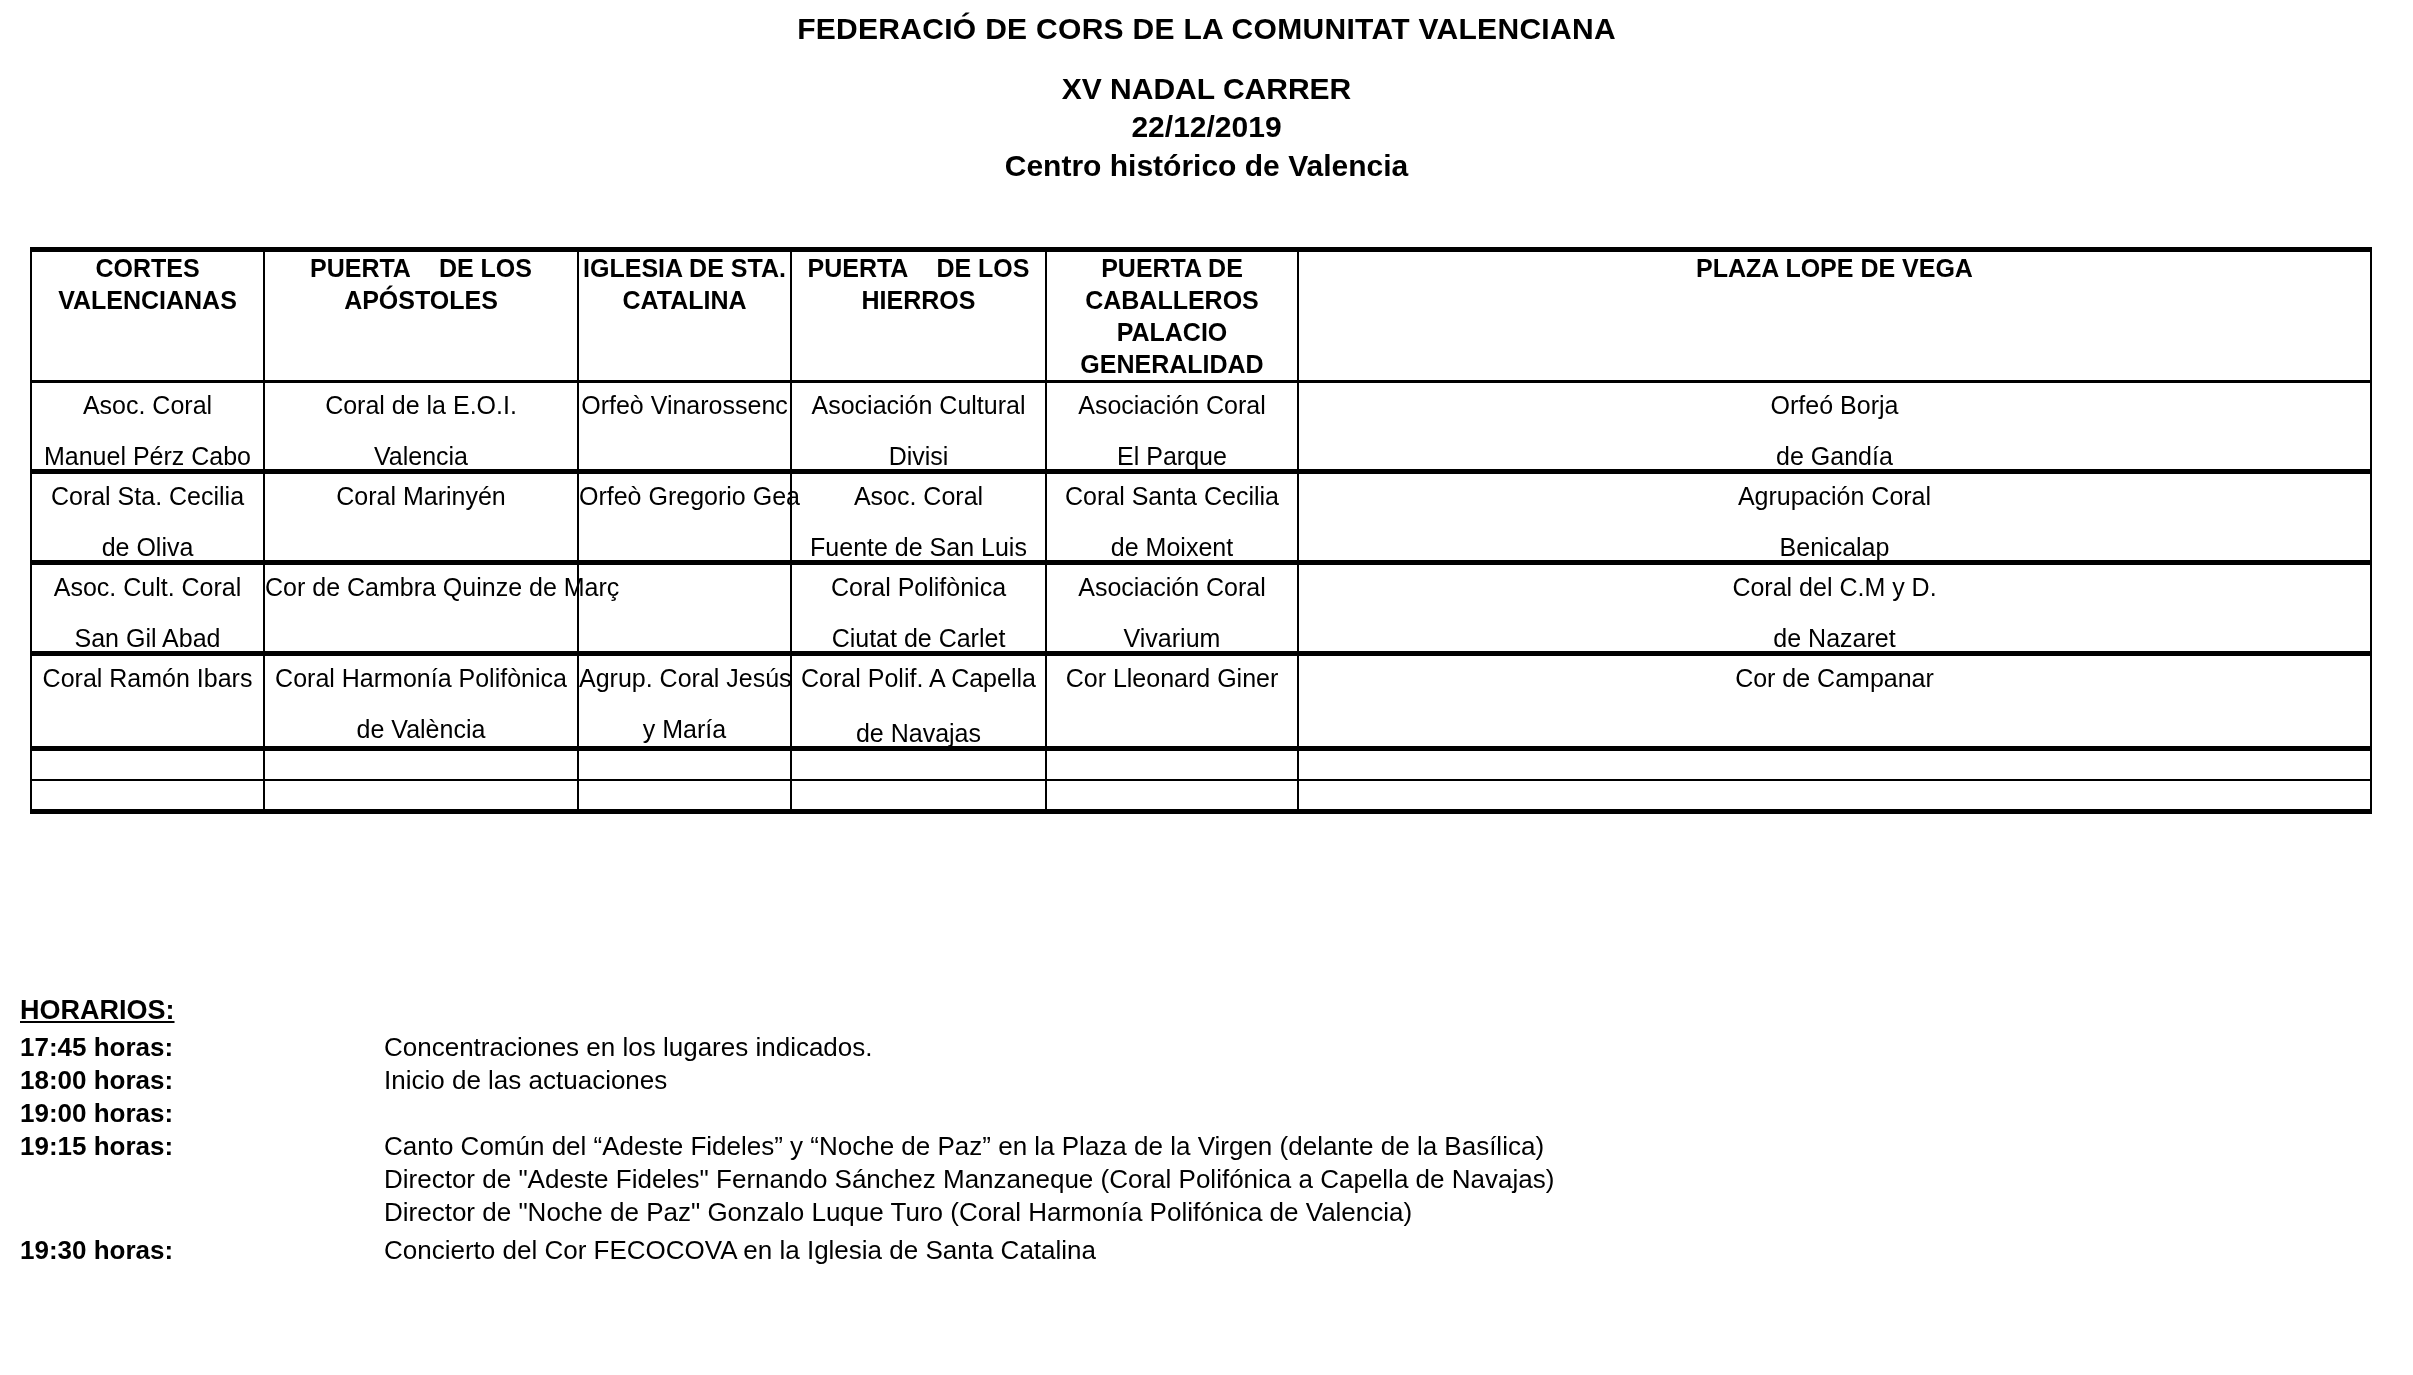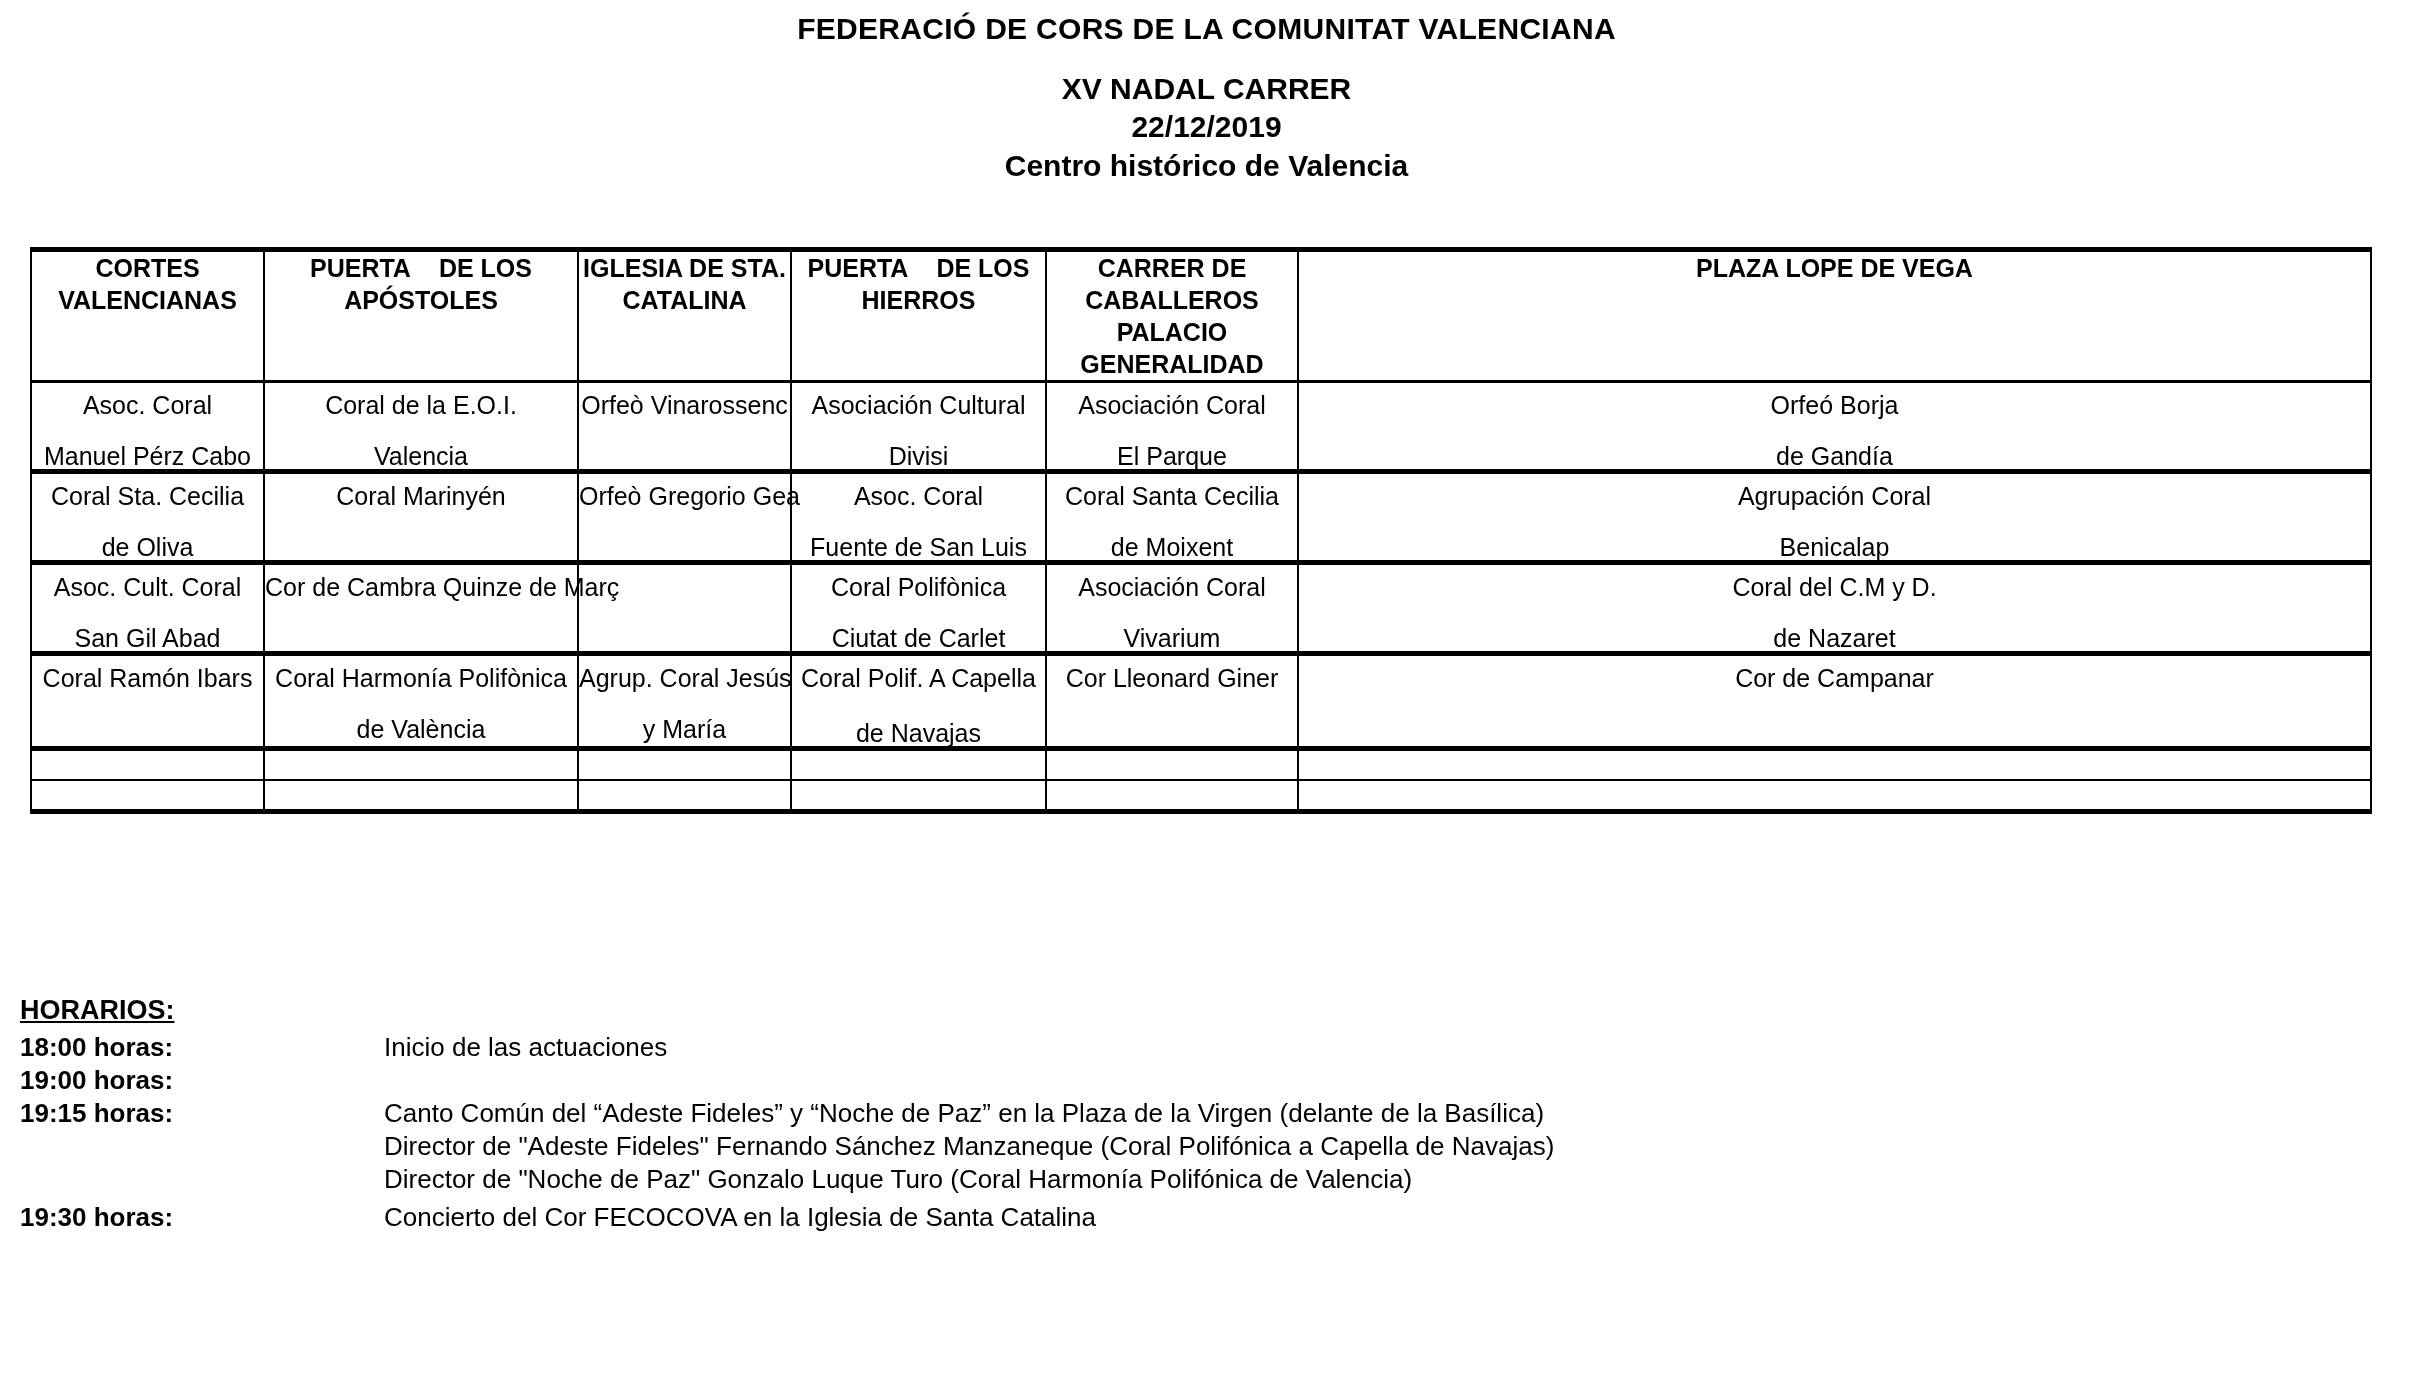--- a/index.html
+++ b/index.html
@@ -182,21 +182,21 @@
         </th>
         <th class="hcell">
           <span class="hline">IGLESIA DE STA.</span>
           <span class="hline">CATALINA</span>
         </th>
         <th class="hcell">
           <span class="hline"><span>PUERTA</span><span class="gap"></span><span>DE LOS</span></span>
           <span class="hline">HIERROS</span>
         </th>
         <th class="hcell">
-          <span class="hline">CARRER DE</span>
+          <span class="hline">PUERTA DE</span>
           <span class="hline">CABALLEROS</span>
           <span class="hline">PALACIO</span>
           <span class="hline">GENERALIDAD</span>
         </th>
         <th class="hcell">
           <span class="hline">PLAZA LOPE DE VEGA</span>
         </th>
       </tr>
     </thead>
     <tbody>
@@ -327,20 +327,24 @@
         <td class="empty-cell"></td>
       </tr>
     </tbody>
   </table>
 </div>
 
 <div class="horarios">
   <div class="horarios-title">HORARIOS:</div>
 
   <div class="sched-row">
+    <div class="sched-time">17:45 horas:</div>
+    <div class="sched-desc">Concentraciones en los lugares indicados.</div>
+  </div>
+  <div class="sched-row">
     <div class="sched-time">18:00 horas:</div>
     <div class="sched-desc">Inicio de las actuaciones</div>
   </div>
   <div class="sched-row">
     <div class="sched-time">19:00 horas:</div>
   </div>
   <div class="sched-row">
     <div class="sched-time">19:15 horas:</div>
     <div class="sched-desc">Canto Común del “Adeste Fideles” y “Noche de Paz” en la Plaza de la Virgen (delante de la Basílica)</div>
   </div>

